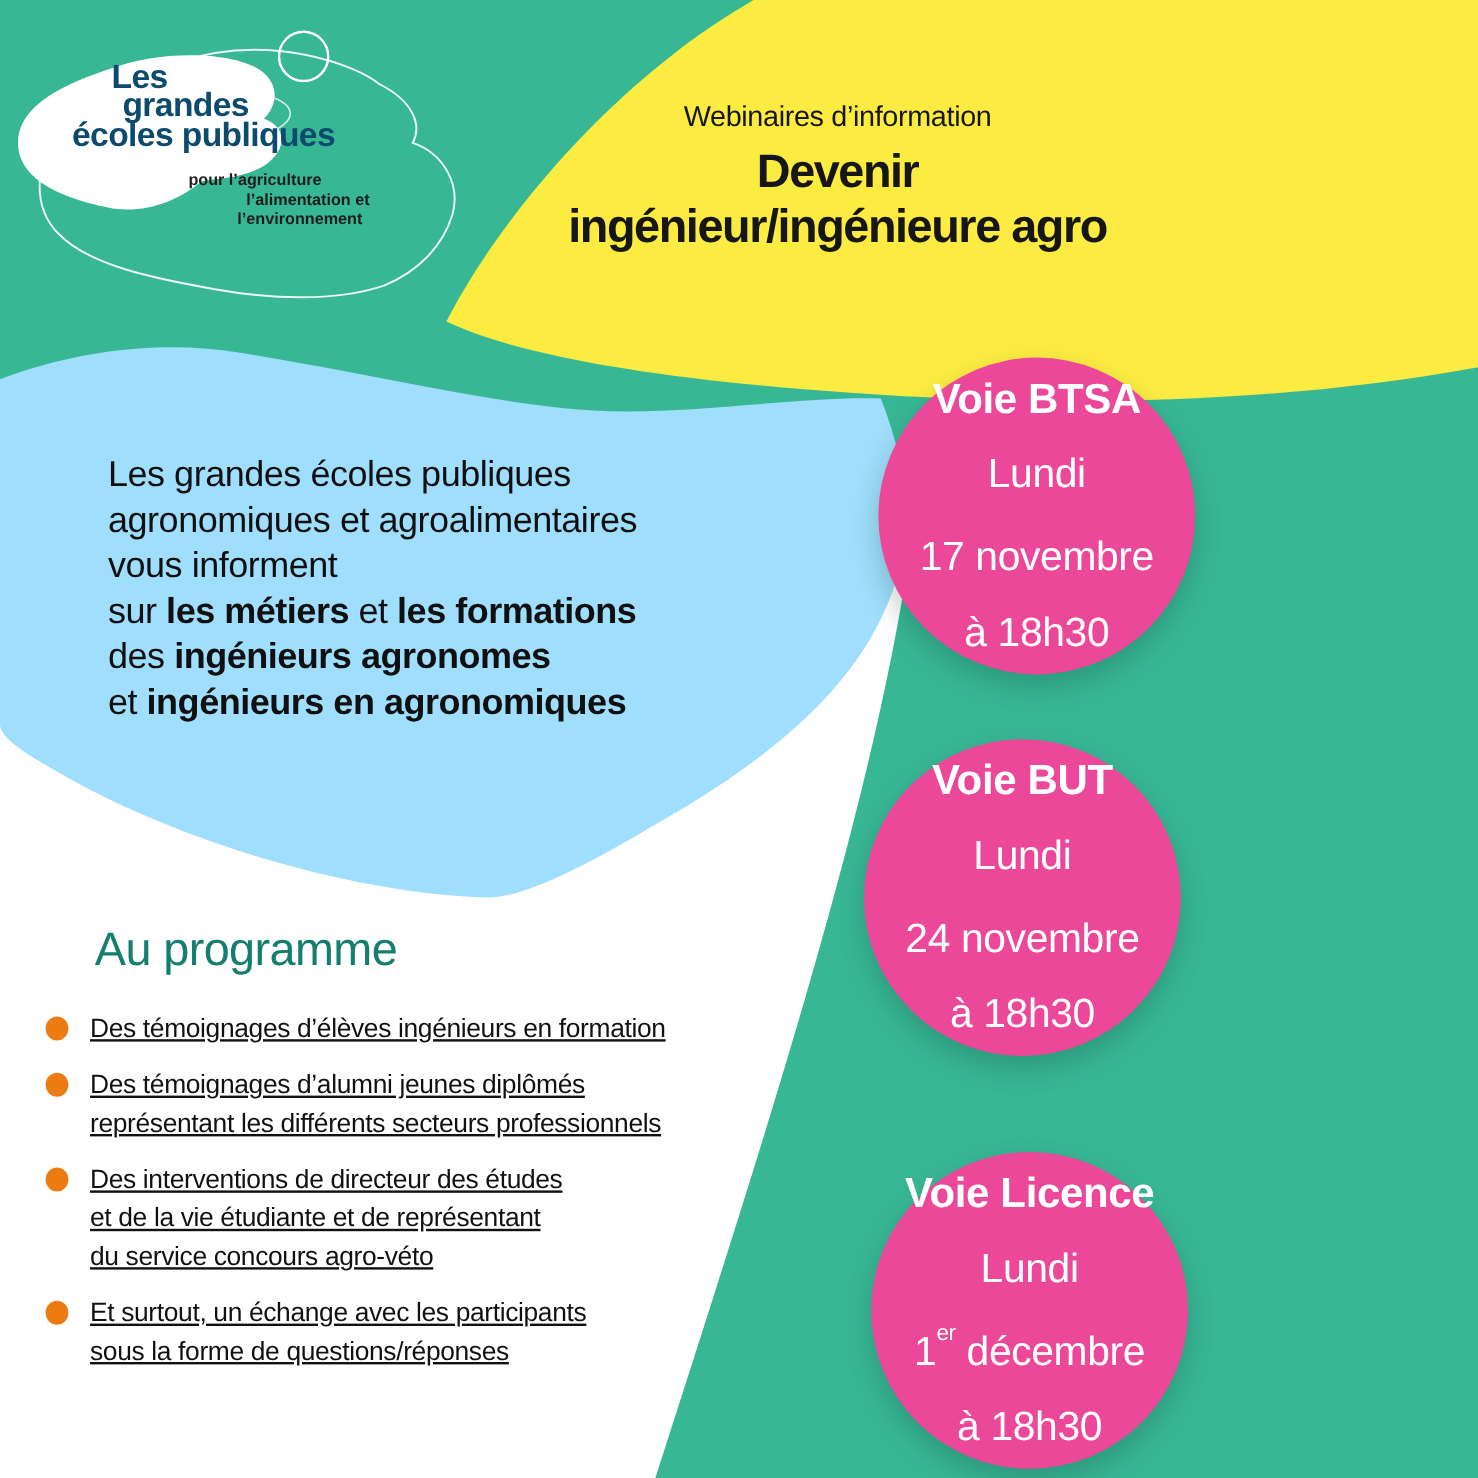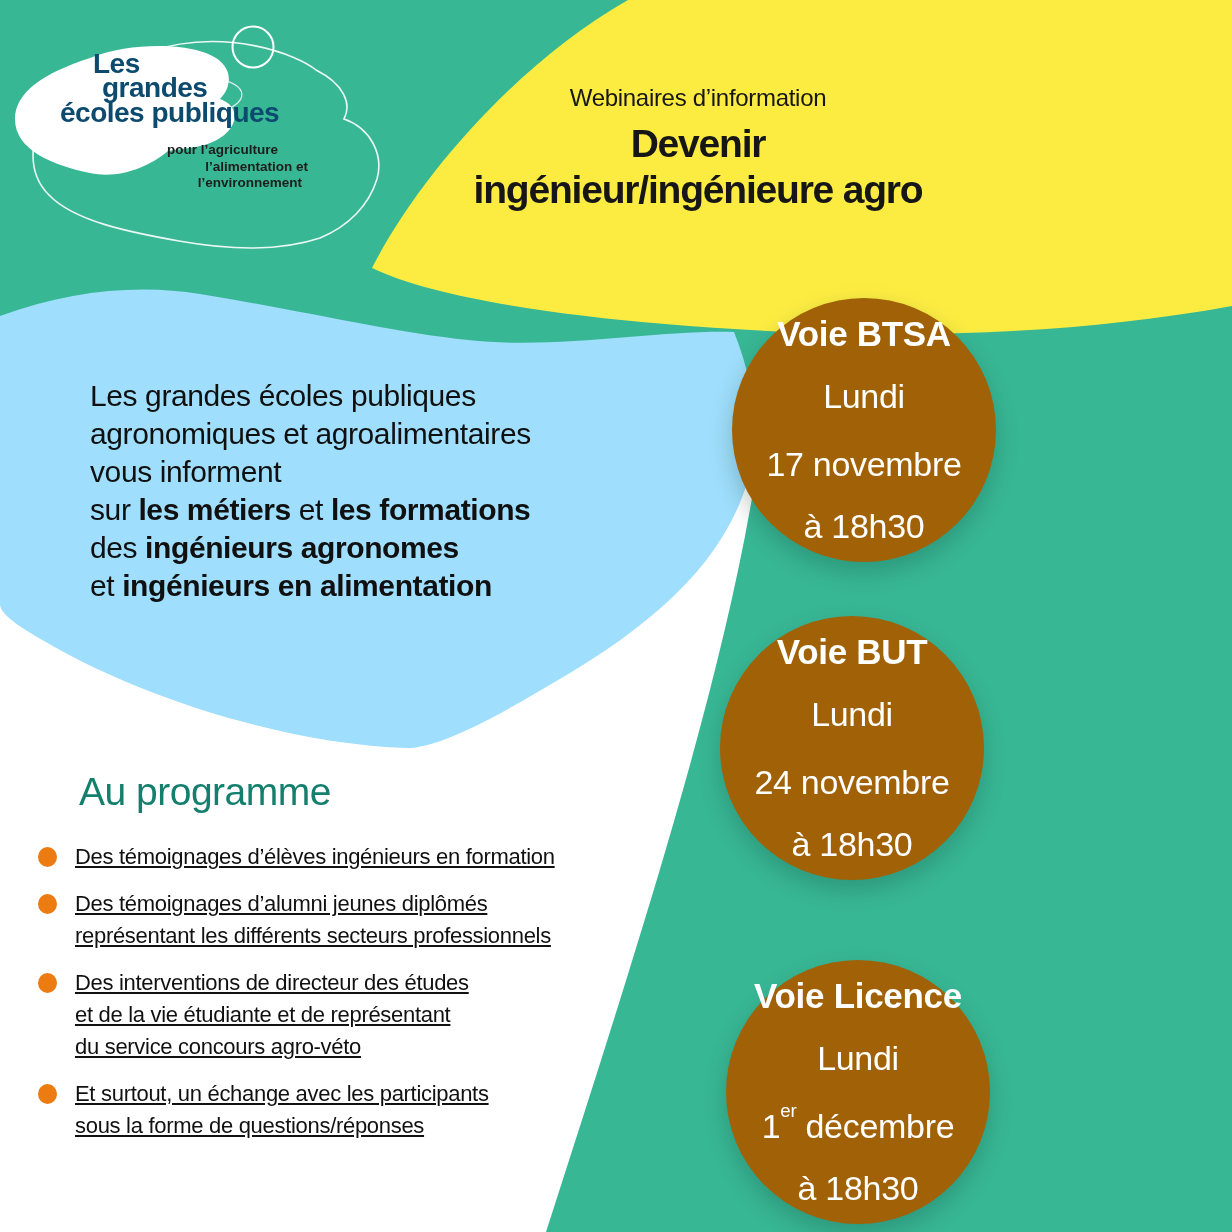--- a/index.html
+++ b/index.html
@@ -10,36 +10,36 @@
   }
   .bg{position:absolute;left:0;top:0;width:1232px;height:1232px;}
 
   
   .logo-text{position:absolute;left:60px;top:52px;color:#0c4a6e;font-weight:700;letter-spacing:-0.5px;}
   .logo-text .l1{font-size:28px;line-height:24px;margin-left:33px;}
   .logo-text .l2{font-size:28px;line-height:24px;margin-left:42px;}
   .logo-text .l3{font-size:28px;line-height:25px;}
   .tagline{position:absolute;left:60px;top:142px;width:248px;text-align:right;
     font-size:13.5px;font-weight:700;line-height:16.5px;color:#1d1d1b;letter-spacing:0;}
-  .tagline .tg1{margin-right:30px;}
+  .tagline .tg1{margin-right:40px;}
   .tagline .tg3{margin-right:6px;}
 
   
   .header{position:absolute;left:340px;top:84px;width:716px;text-align:center;color:#161616;}
   .kicker{font-size:24px;letter-spacing:-0.3px;}
   .title{font-size:39px;font-weight:700;line-height:46px;margin-top:9px;letter-spacing:-1.2px;}
 
   
   .intro{position:absolute;left:90px;top:377px;width:580px;
     font-size:30px;line-height:38px;color:#101010;letter-spacing:-0.4px;}
   .intro .bold{font-weight:700;margin-top:28px;}
 
   
   .webinar{position:absolute;width:264px;height:264px;border-radius:50%;
-    background:#a16207;color:#fff;display:flex;flex-direction:column;
+    background:#ec4899;color:#fff;display:flex;flex-direction:column;
     align-items:center;justify-content:center;text-align:center;
     box-shadow:0 10px 22px rgba(15,60,48,.25);gap:24px;}
   .w1{left:732px;top:298px;}
   .w2{left:720px;top:616px;}
   .w3{left:726px;top:960px;}
   .track{font-size:35px;font-weight:700;line-height:38px;letter-spacing:-0.3px;}
   .wline{font-size:34px;line-height:38px;letter-spacing:-0.3px;}
   .wline sup{font-size:0.55em;position:relative;top:-0.45em;}
 
   
@@ -90,21 +90,21 @@
       <div>ingénieur/ingénieure agro</div>
     </div>
   </div>
 
   <div class="intro">
       <div><span>Les grandes écoles publiques</span></div>
       <div><span>agronomiques et agroalimentaires</span></div>
       <div><span>vous informent</span></div>
       <div><span>sur </span><span class="bold">les métiers</span><span> et </span><span class="bold">les formations</span></div>
       <div><span>des </span><span class="bold">ingénieurs agronomes</span></div>
-      <div><span>et </span><span class="bold">ingénieurs en alimentation</span></div>
+      <div><span>et </span><span class="bold">ingénieurs en agronomiques</span></div>
     </div>
 
   <div class="webinar w1">
     <div class="track">Voie BTSA</div>
     <div class="wline">Lundi</div>
     <div class="wline"><span>17</span><sup></sup><span> novembre</span></div>
     <div class="wline">à 18h30</div>
   </div>
   <div class="webinar w2">
     <div class="track">Voie BUT</div>

